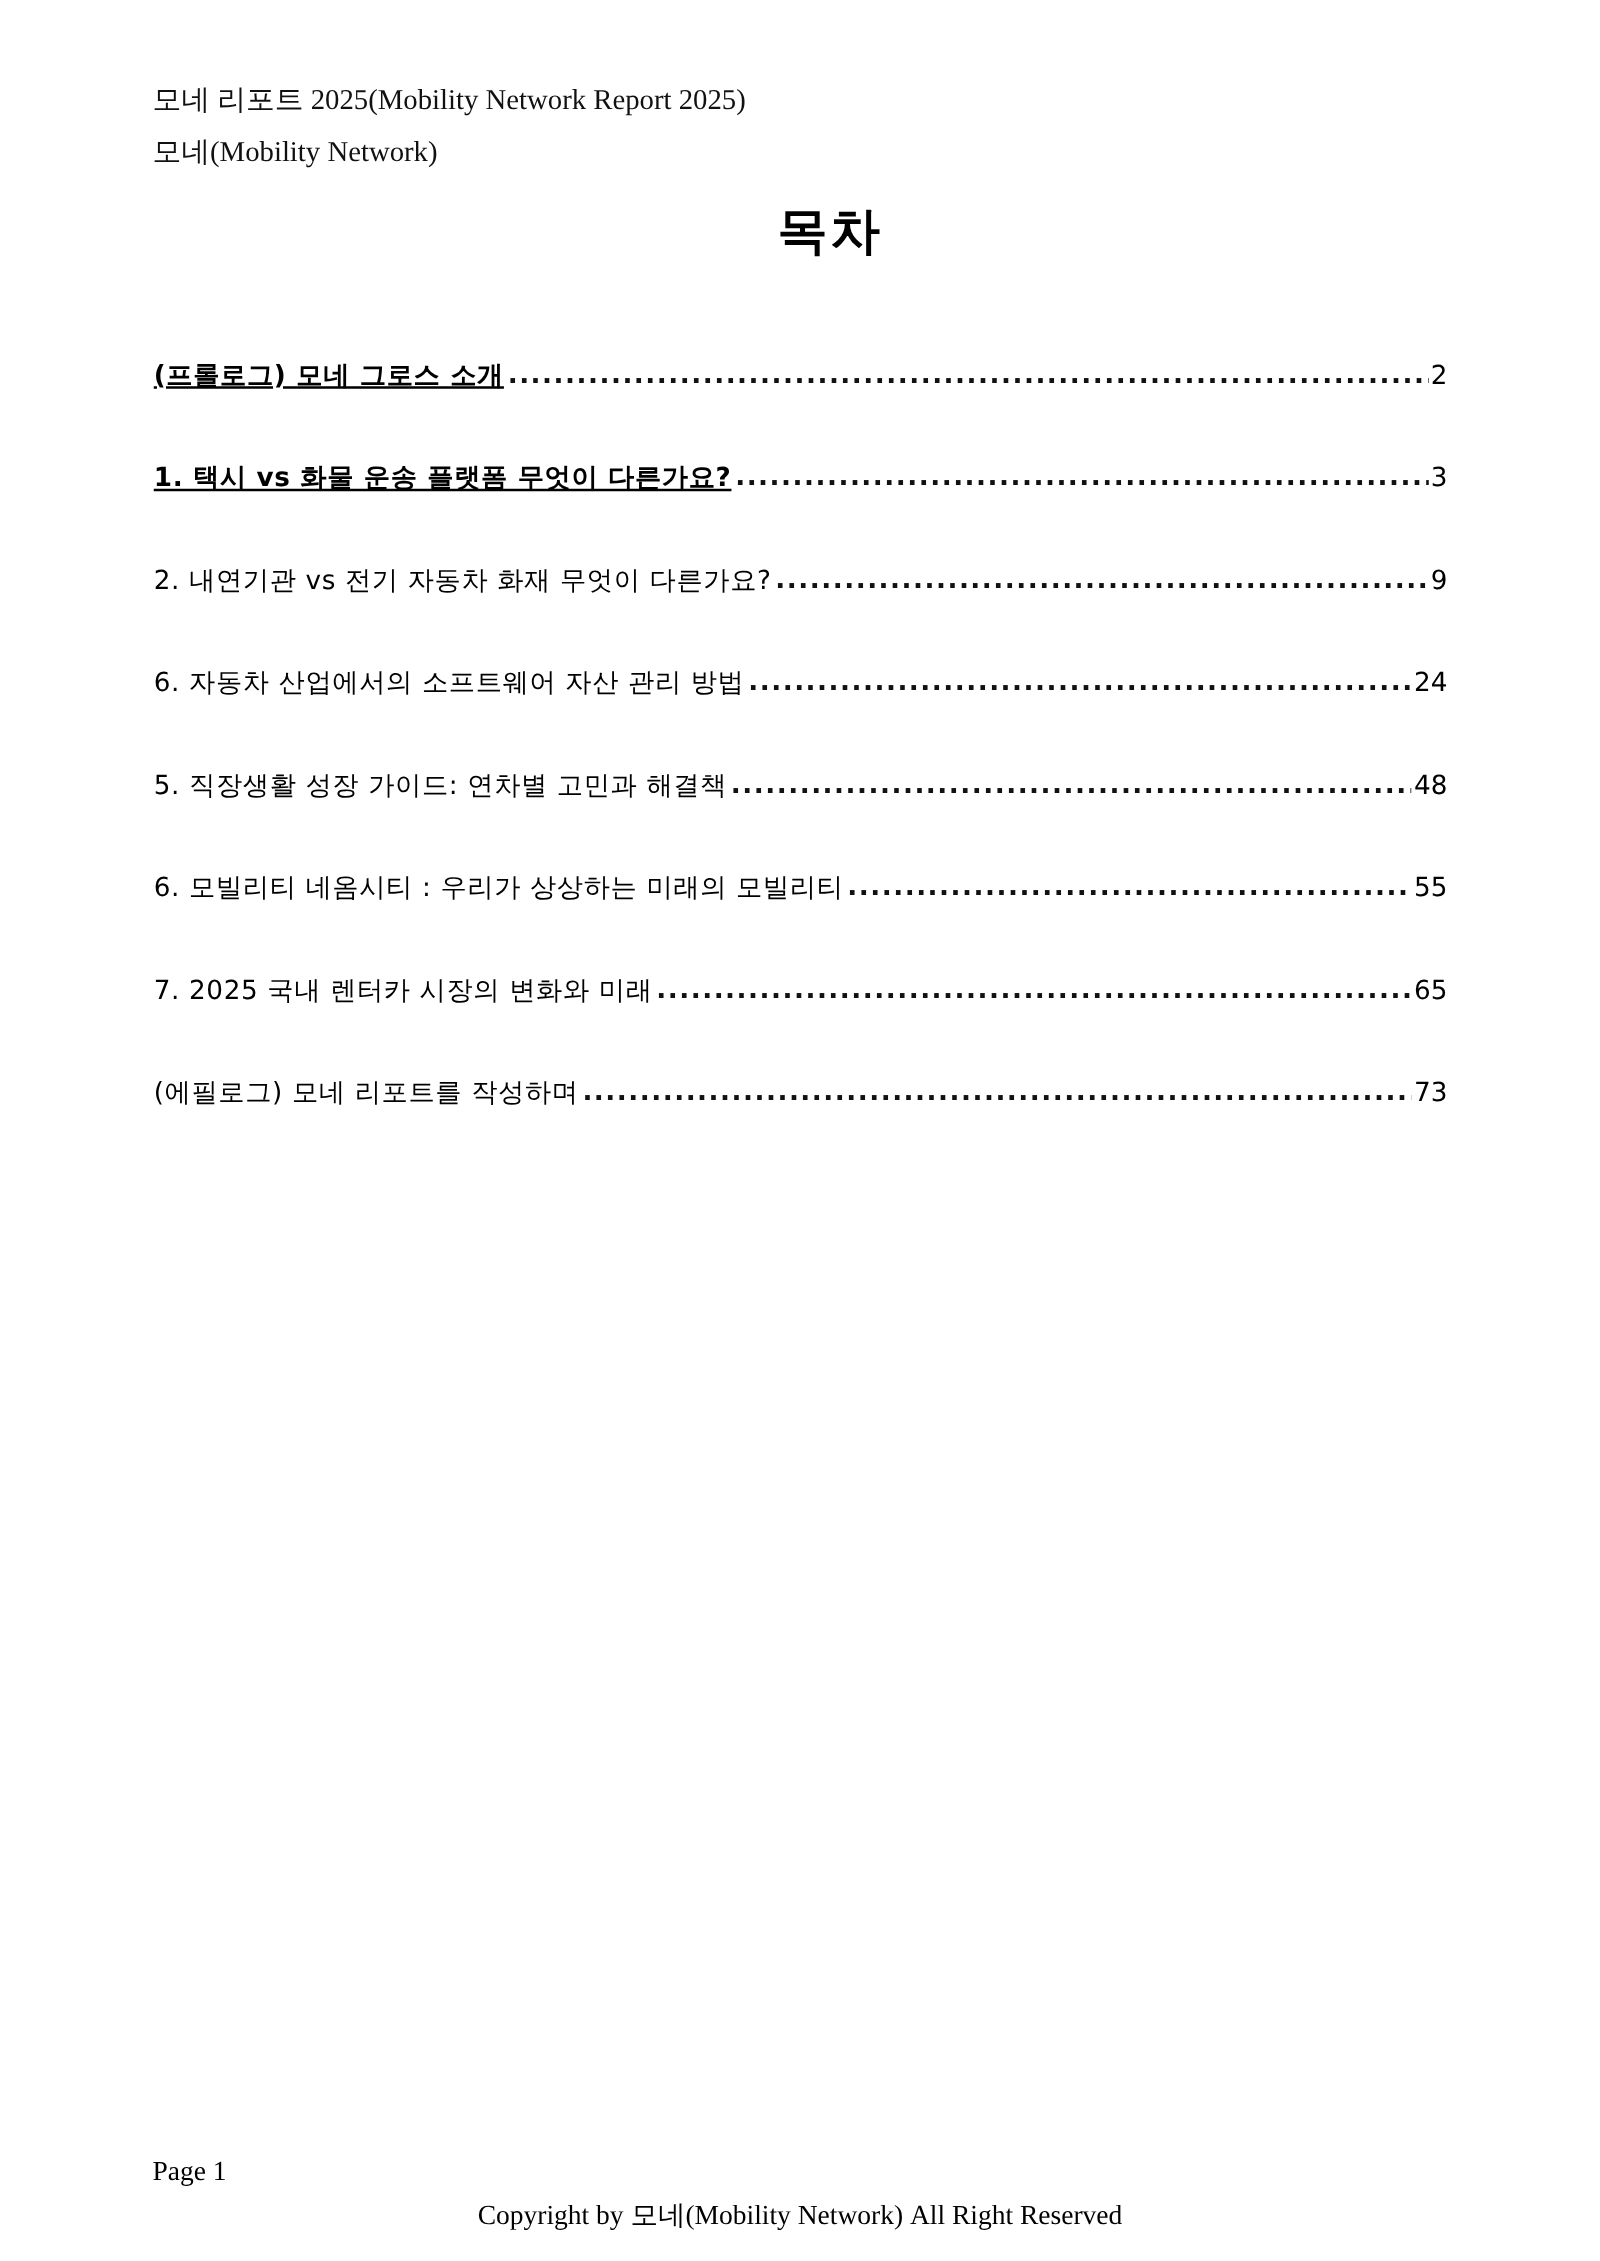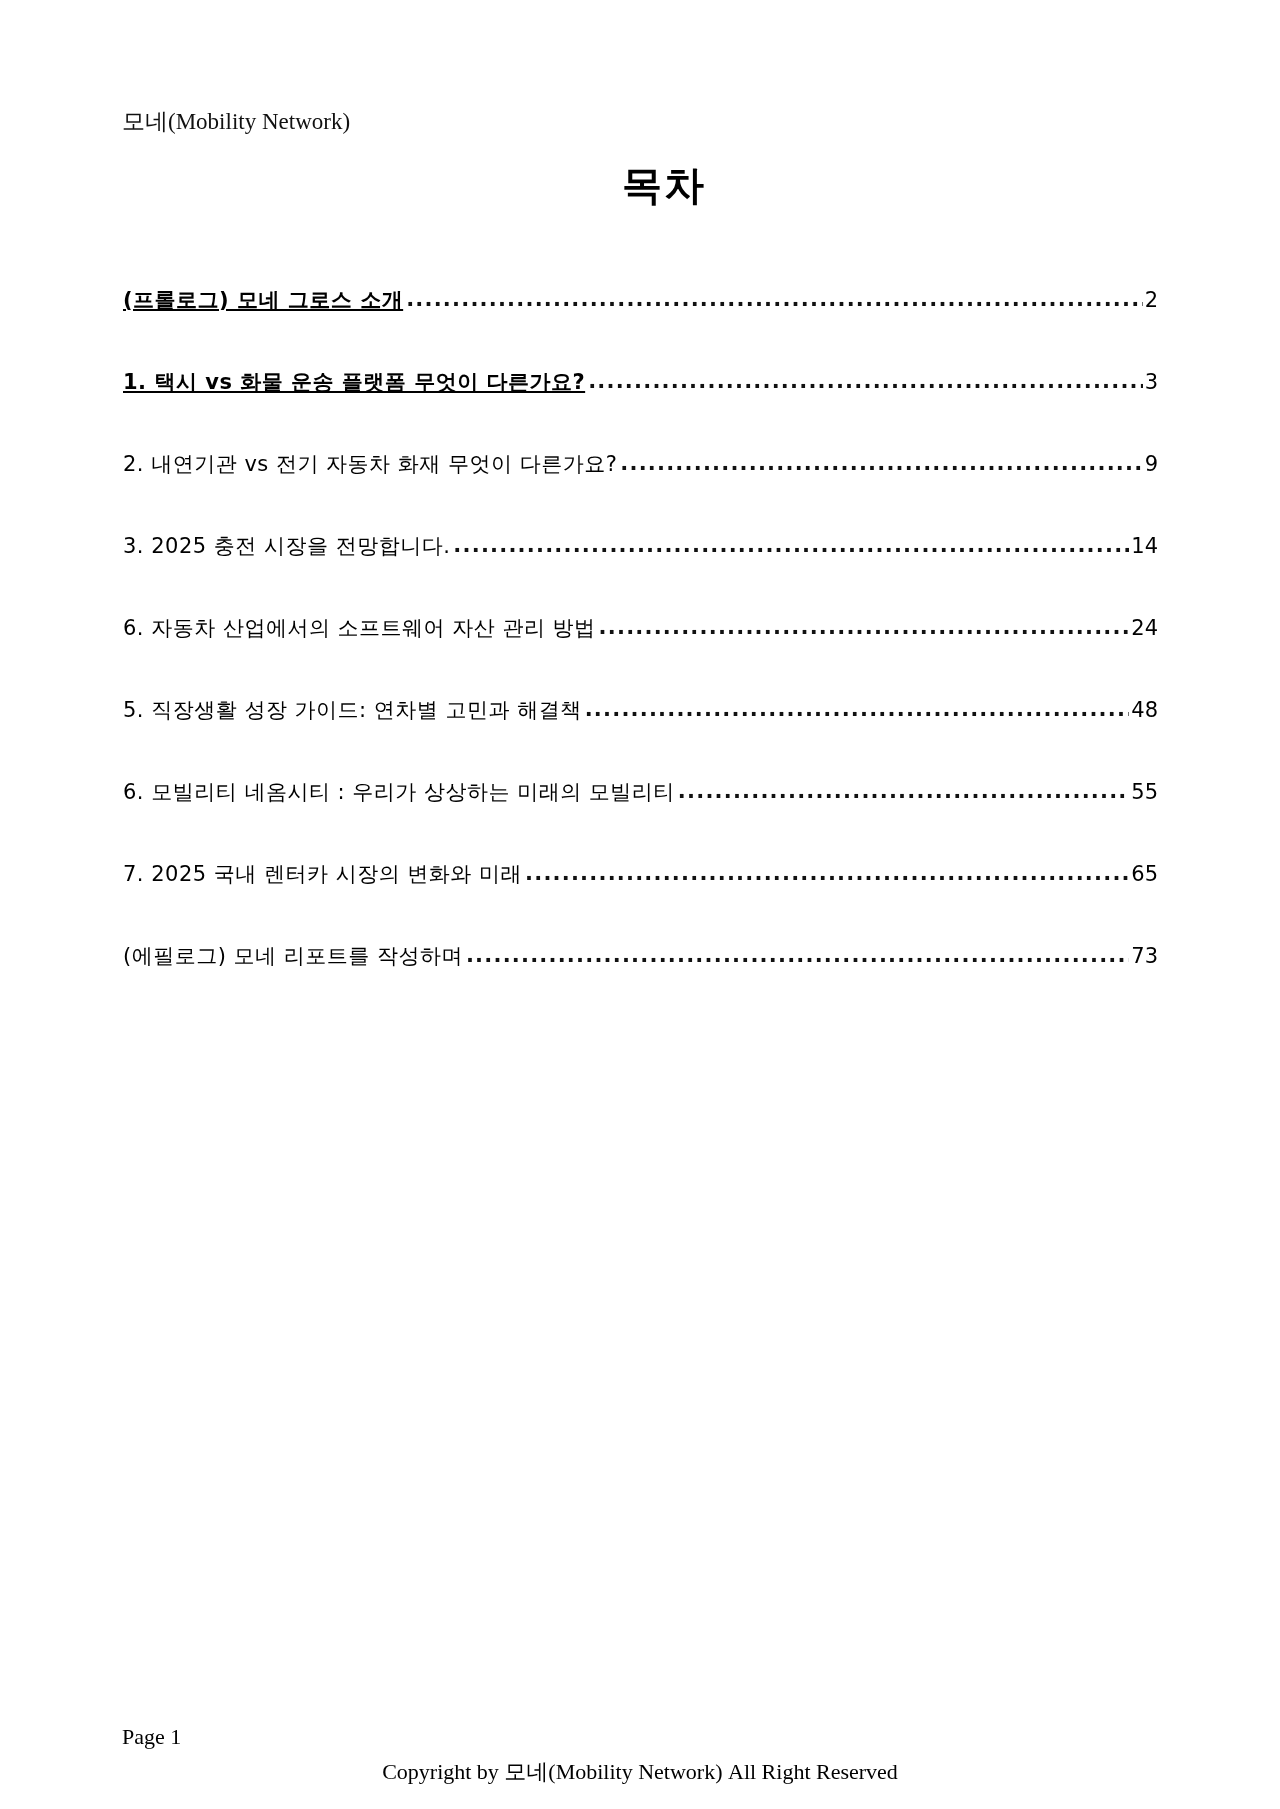--- a/index.html
+++ b/index.html
@@ -21,44 +21,40 @@
   .toc-page { white-space: nowrap; padding-left: 2px; font-weight: normal; }
   .toc-row.bold .toc-label { font-weight: bold; text-decoration: underline; }
 
   .footer-page { position: absolute; left: 122px; top: 1723px; font-family: "Liberation Serif", "DejaVu Serif", serif; font-size: 22px; line-height: 28px; }
   .footer-copy { position: absolute; left: 0; width: 1280px; top: 1758px; text-align: center; font-family: "Liberation Serif", "DejaVu Serif", serif; font-size: 22px; line-height: 28px; }
 </style>
 </head>
 <body>
 
 <div class="page">
+  <div class="hdr hdr1">모네 리포트 2025(Mobility Network Report 2025)</div>
   <div class="hdr hdr2">모네(Mobility Network)</div>
 
   <div class="toc-title">목차</div>
 
   <div class="toc">
     <div class="toc-row bold">
       <span class="toc-label">(프롤로그) 모네 그로스 소개</span>
       <span class="toc-dots"></span>
       <span class="toc-page">2</span>
     </div>
     <div class="toc-row bold">
       <span class="toc-label">1. 택시 vs 화물 운송 플랫폼 무엇이 다른가요?</span>
       <span class="toc-dots"></span>
       <span class="toc-page">3</span>
     </div>
     <div class="toc-row">
       <span class="toc-label">2. 내연기관 vs 전기 자동차 화재 무엇이 다른가요?</span>
       <span class="toc-dots"></span>
       <span class="toc-page">9</span>
-    </div>
-    <div class="toc-row">
-      <span class="toc-label">3. 2025 충전 시장을 전망합니다.</span>
-      <span class="toc-dots"></span>
-      <span class="toc-page">14</span>
     </div>
     <div class="toc-row">
       <span class="toc-label">6. 자동차 산업에서의 소프트웨어 자산 관리 방법</span>
       <span class="toc-dots"></span>
       <span class="toc-page">24</span>
     </div>
     <div class="toc-row">
       <span class="toc-label">5. 직장생활 성장 가이드: 연차별 고민과 해결책</span>
       <span class="toc-dots"></span>
       <span class="toc-page">48</span>

